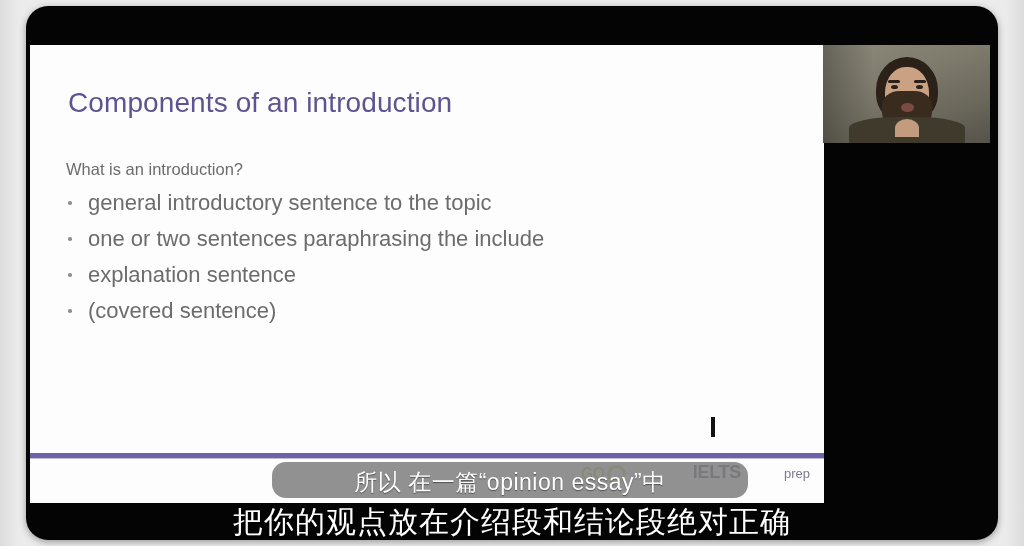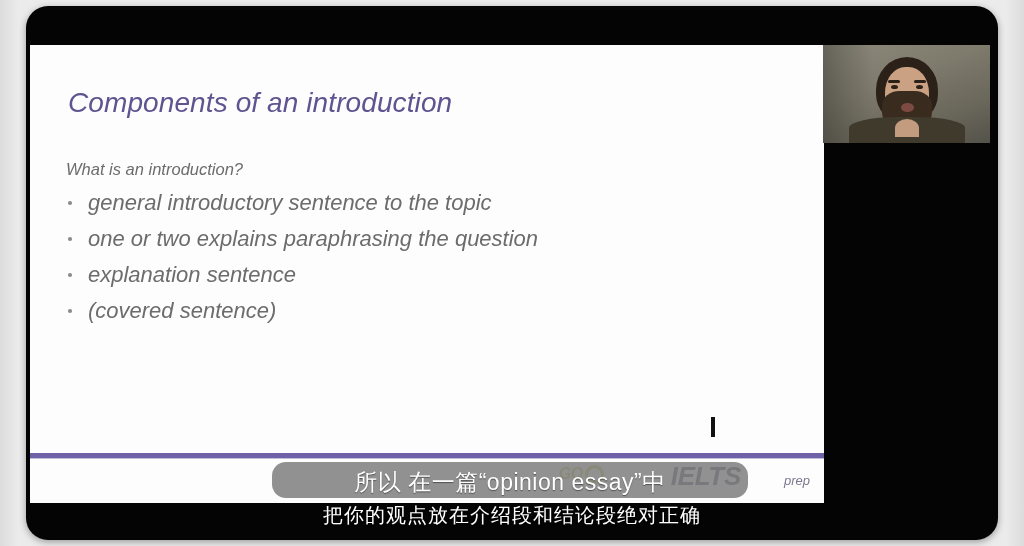--- a/index.html
+++ b/index.html
@@ -44,21 +44,20 @@
 
   
   .slide {
     position: absolute;
     left: 4px;      
     top: 39px;
     width: 794px;
     height: 458px;
     background: #bef264;
     overflow: hidden;
-    font-style: italic;
   }
   .slide-inner {
     position: absolute;
     inset: 0;
     background: #fdfdfd;
   }
 
   .slide-title {
     position: absolute;
     left: 38px;
@@ -145,21 +144,21 @@
   .brand .go {
     position: absolute;
     left: -112px;
     top: 3px;
     font-size: 16px;
     font-weight: 700;
     color: #b9bd3c;
     letter-spacing: -.4px;
   }
   .brand .ielts {
-    font-size: 26px;
+    font-size: 18px;
     font-weight: 700;
     color: #3a3550;
     letter-spacing: -.3px;
   }
   .brand .prep {
     font-size: 13px;
     font-weight: 400;
     color: #7d7a90;
     padding-left: 31px;
   }
@@ -299,21 +298,21 @@
     letter-spacing: .5px;
     text-shadow: 0 1px 1px rgba(0,0,0,.45);
     white-space: nowrap;
   }
   .subtitle-line-2 {
     position: absolute;
     left: 0;
     top: 496px;   
     width: 972px;
     text-align: center;
-    font-size: 20px;
+    font-size: 30px;
     color: #ffffff;
     letter-spacing: 1px;
     text-shadow: 0 1px 2px rgba(0,0,0,.8);
     white-space: nowrap;
   }
 </style>
 </head>
 <body>
 
 <div class="page">
@@ -330,21 +329,21 @@
 
 
 
           <ul class="bullets">
             <li>
               <span class="dot"></span>
               <span>general introductory sentence to the topic</span>
             </li>
             <li>
               <span class="dot"></span>
-              <span>one or two explains paraphrasing the question</span>
+              <span>one or two sentences paraphrasing the include</span>
             </li>
             <li>
               <span class="dot"></span>
               <span>explanation sentence</span>
             </li>
             <li>
               <span class="dot"></span>
               <span>(covered sentence)</span>
             </li>
           </ul>

